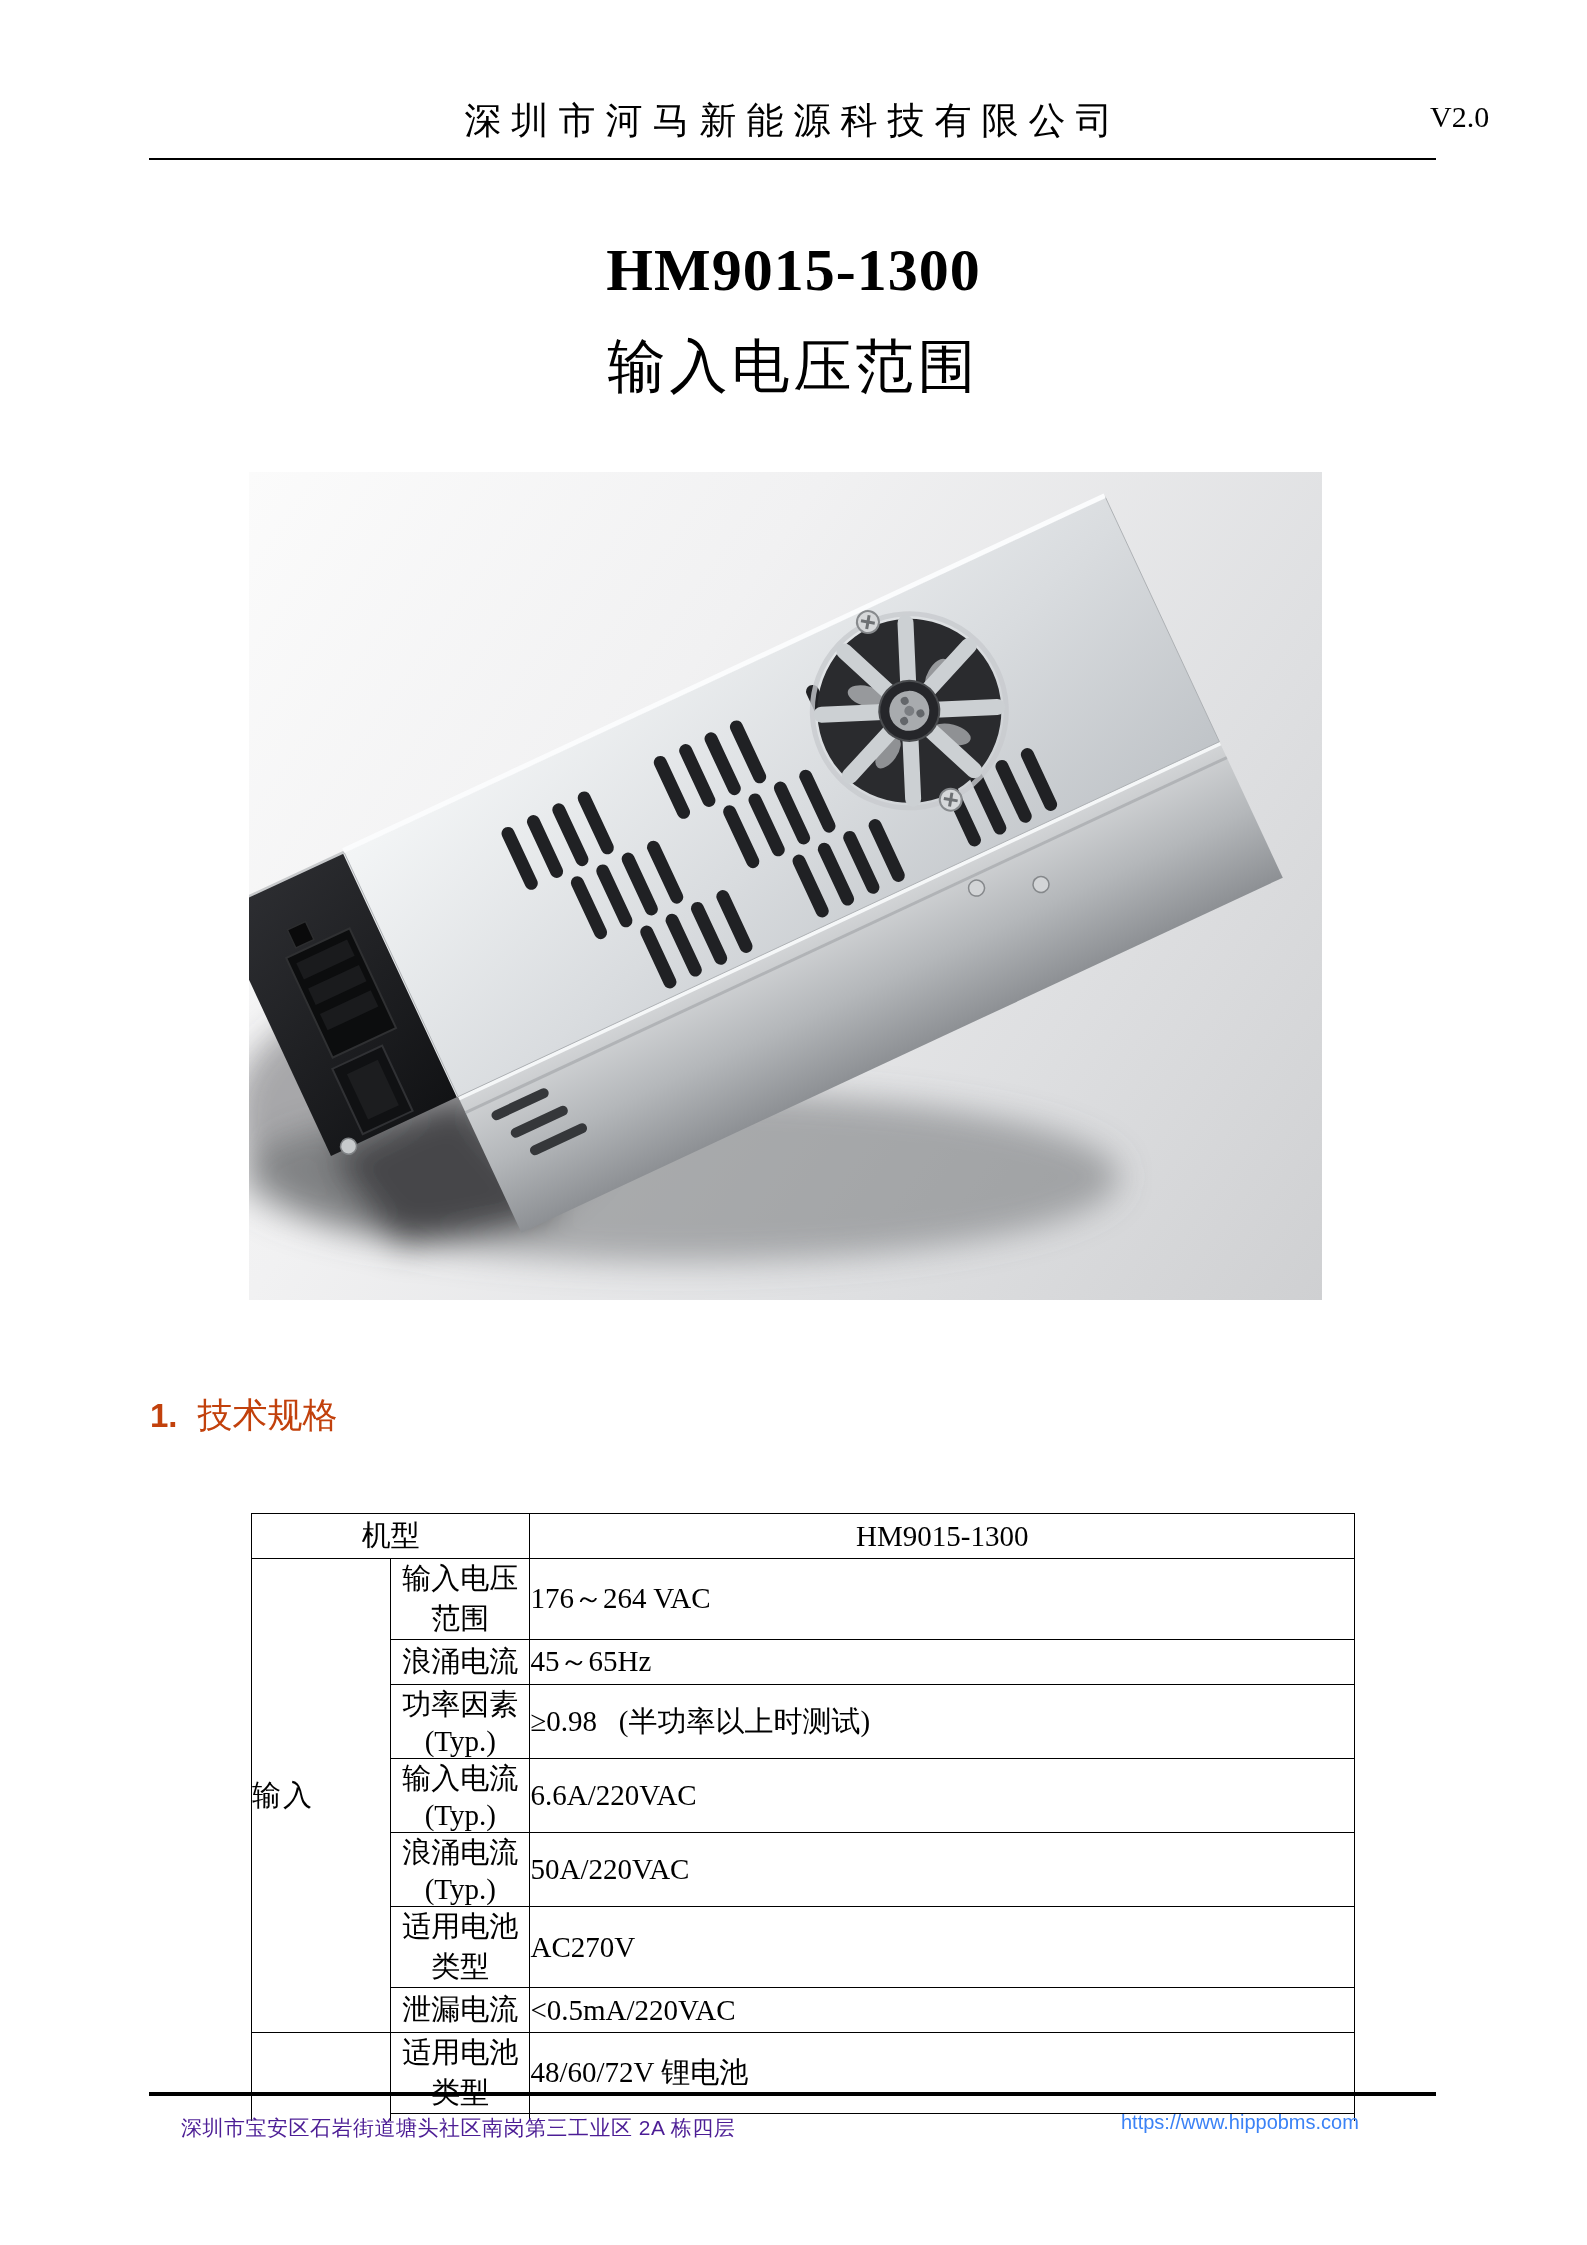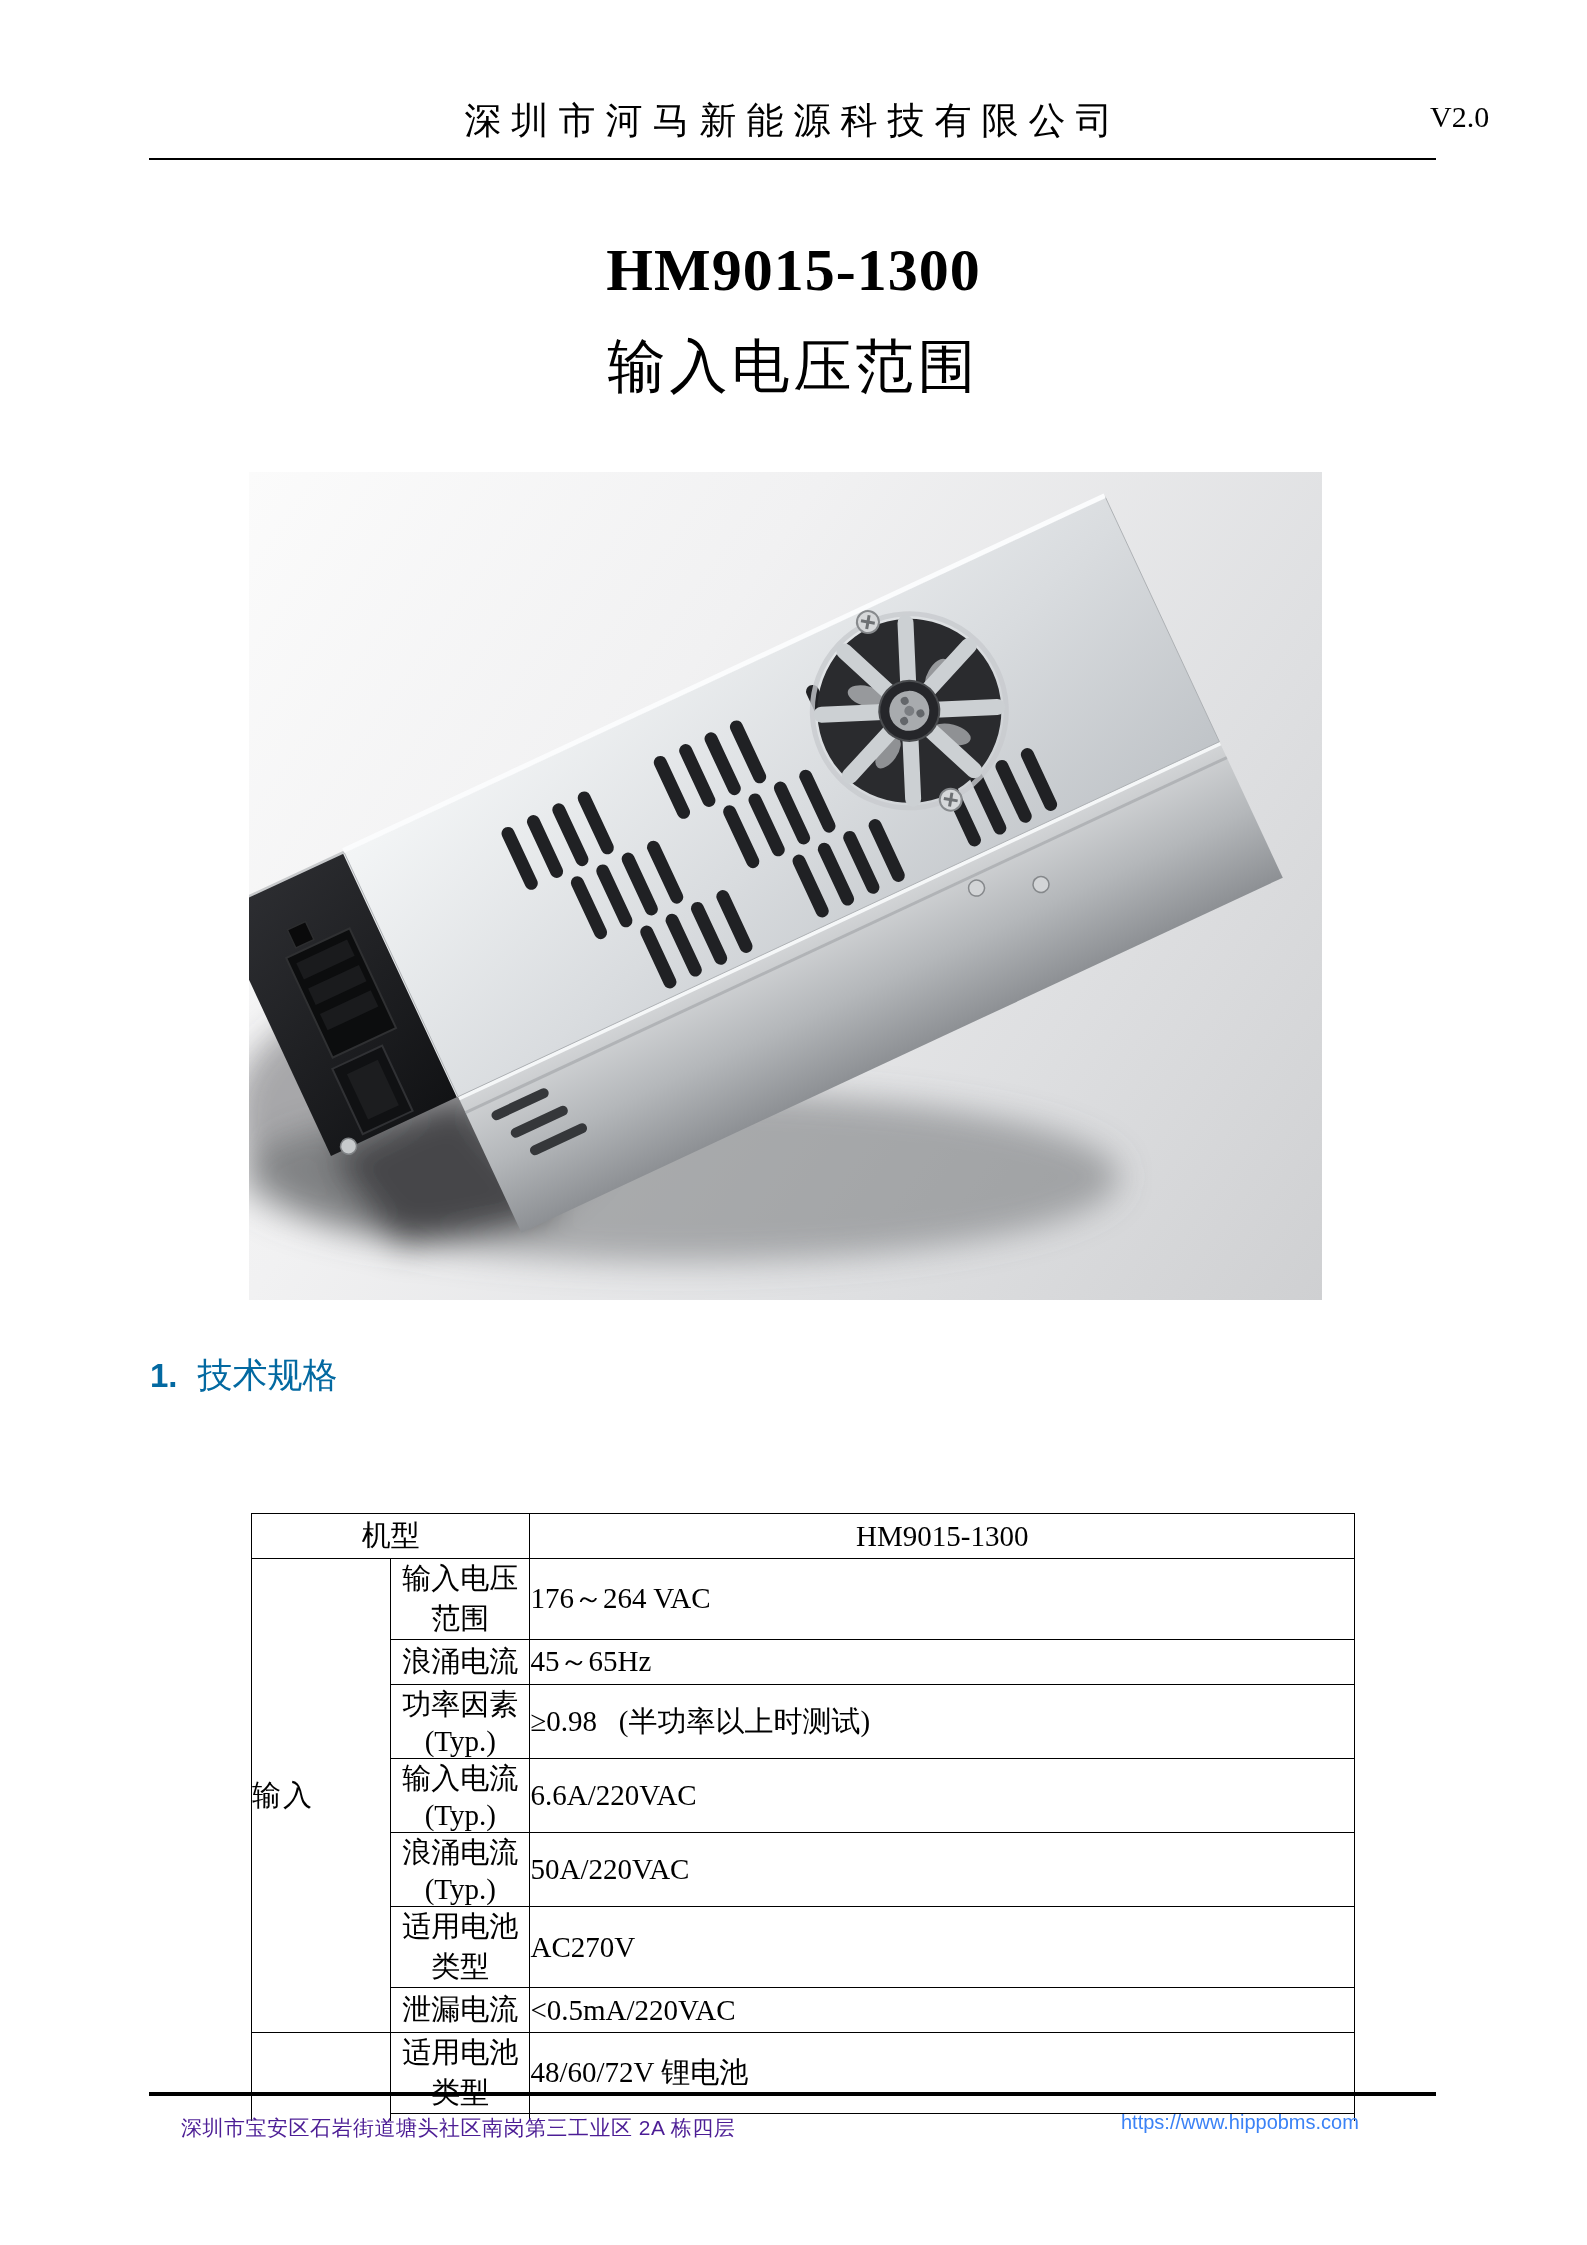--- a/index.html
+++ b/index.html
@@ -27,21 +27,21 @@
   }
   
   .product-figure{
     top:472px;left:249px;width:1073px;height:828px;
     background:linear-gradient(125deg,#fbfbfb 0%,#f1f1f2 35%,#dedfe1 72%,#cfd0d2 100%);
     overflow:hidden;
   }
   .product-figure svg{display:block;width:1073px;height:828px;}
   
   .section-heading{
-    top:1352px;left:150px;font-size:35px;color:#0369a1;white-space:nowrap;
+    top:1392px;left:150px;font-size:35px;color:#c2410c;white-space:nowrap;
   }
   .section-heading .num{font-weight:bold;font-family:"Liberation Sans","DejaVu Sans",sans-serif;font-size:33px;}
   .section-heading .txt{margin-left:20px;}
   
   .table-wrap{top:1485px;left:251px;width:1110px;height:608px;overflow:hidden;margin-top:28px;}
   table.spec{
     border-collapse:collapse;table-layout:fixed;width:1104px;
     font-size:29px;
   }
   table.spec td{

